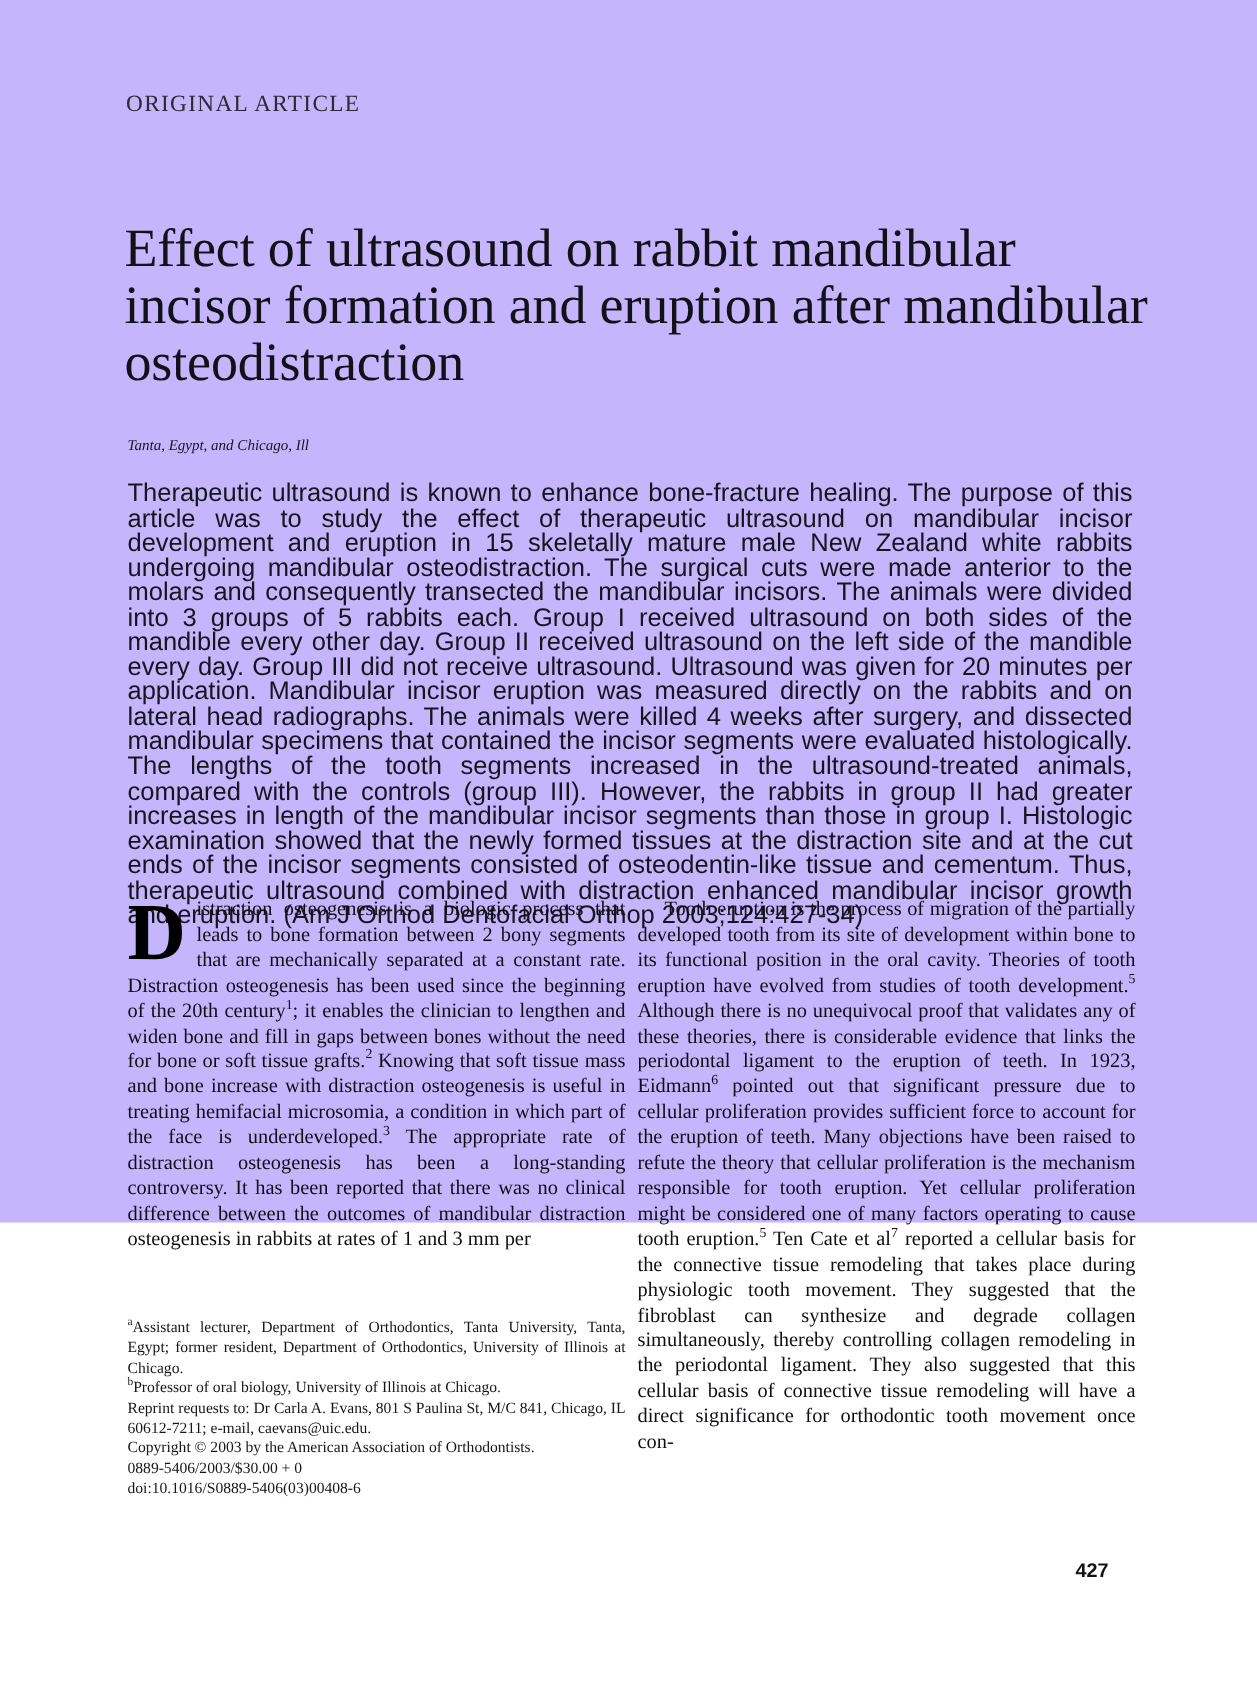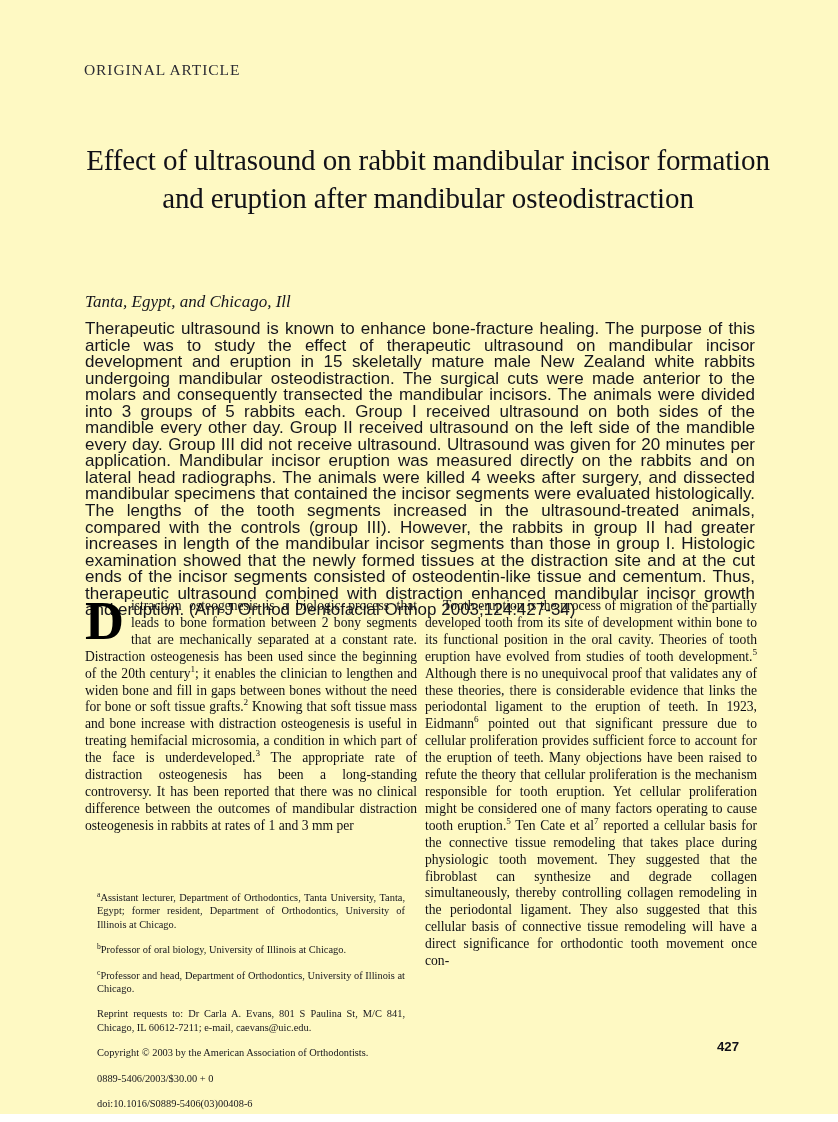--- a/index.html
+++ b/index.html
@@ -13,22 +13,22 @@
     position: relative;
     overflow: hidden;
     font-family: "Liberation Serif", serif;
     color: #000000;
   }
 
   .page {
     position: absolute;
     left: 0; top: 0;
     width: 838px;
-    height: 1114px;
-    background: #fef9c3;
+    height: 815px;
+    background: #c4b5fd;
   }
 
   
   .kicker {
     position: absolute;
     left: 84px;
     top: 61px;
     font-family: "Liberation Serif", serif;
     font-size: 15.5px;
     letter-spacing: 0.9px;
@@ -36,26 +36,25 @@
     white-space: nowrap;
   }
 
   
   .title {
     position: absolute;
     left: 83px;
     top: 122px;
     width: 690px;
     font-family: "Liberation Serif", serif;
-    font-size: 29px;
+    font-size: 36px;
     line-height: 38px;
     font-weight: 400;
     color: #111118;
     letter-spacing: -0.1px;
-    text-align: center;
   }
 
   
   .authors {
     position: absolute;
     left: 85px;
     top: 254px;
     width: 680px;
     font-family: "Liberation Sans", sans-serif;
     font-size: 12.4px;
@@ -67,21 +66,21 @@
     font-size: 8.4px;
     vertical-align: super;
     line-height: 0;
   }
   .affil-place {
     position: absolute;
     left: 85px;
     top: 292px;
     font-family: "Liberation Serif", serif;
     font-style: italic;
-    font-size: 17px;
+    font-size: 10px;
     color: #15151c;
   }
 
   
   .abstract {
     position: absolute;
     left: 85px;
     top: 321px;
     width: 670px;
     font-family: "Liberation Sans", sans-serif;
@@ -133,21 +132,21 @@
     position: absolute;
     left: 85px;
     top: 879px;
     width: 332px;
     font-family: "Liberation Serif", serif;
     font-size: 10.4px;
     line-height: 13.4px;
     text-align: justify;
     color: #16161c;
   }
-  .footnotes p { margin: 12px; }
+  .footnotes p { margin: 0; }
   .footnotes sup {
     font-size: 7.6px;
     vertical-align: super;
     line-height: 0;
   }
   .fn-nojustify { text-align: left; }
 
   
   .folio {
     position: absolute;
@@ -177,21 +176,20 @@
     <p class="dropcap-para"><span class="dropcap">D</span><span>istraction osteogenesis is a biologic process that leads to bone formation between 2 bony segments that are mechanically separated at a constant rate. Distraction osteogenesis has been used since the beginning of the 20th century</span><sup>1</sup><span>; it enables the clinician to lengthen and widen bone and fill in gaps between bones without the need for bone or soft tissue grafts.</span><sup>2</sup><span> Knowing that soft tissue mass and bone increase with distraction osteogenesis is useful in treating hemifacial microsomia, a condition in which part of the face is underdeveloped.</span><sup>3</sup><span> The appropriate rate of distraction osteogenesis has been a long-standing controversy. It has been reported that there was no clinical difference between the outcomes of mandibular distraction osteogenesis in rabbits at rates of 1 and 3 mm per</span></p>
   </div>
 
   <div class="col col-right">
     <p class="indent"><span>Tooth eruption is the process of migration of the partially developed tooth from its site of development within bone to its functional position in the oral cavity. Theories of tooth eruption have evolved from studies of tooth development.</span><sup>5</sup><span> Although there is no unequivocal proof that validates any of these theories, there is considerable evidence that links the periodontal ligament to the eruption of teeth. In 1923, Eidmann</span><sup>6</sup><span> pointed out that significant pressure due to cellular proliferation provides sufficient force to account for the eruption of teeth. Many objections have been raised to refute the theory that cellular proliferation is the mechanism responsible for tooth eruption. Yet cellular proliferation might be considered one of many factors operating to cause tooth eruption.</span><sup>5</sup><span> Ten Cate et al</span><sup>7</sup><span> reported a cellular basis for the connective tissue remodeling that takes place during physiologic tooth movement. They suggested that the fibroblast can synthesize and degrade collagen simultaneously, thereby controlling collagen remodeling in the periodontal ligament. They also suggested that this cellular basis of connective tissue remodeling will have a direct significance for orthodontic tooth movement once con-</span></p>
   </div>
 
   <div class="footnotes">
     <p><sup>a</sup><span>Assistant lecturer, Department of Orthodontics, Tanta University, Tanta, Egypt; former resident, Department of Orthodontics, University of Illinois at Chicago.</span></p>
     <p><sup>b</sup><span>Professor of oral biology, University of Illinois at Chicago.</span></p>
-    <p><sup>c</sup><span>Professor and head, Department of Orthodontics, University of Illinois at Chicago.</span></p>
     <p>Reprint requests to: Dr Carla A. Evans, 801 S Paulina St, M/C 841, Chicago, IL 60612-7211; e-mail, caevans@uic.edu.</p>
     <p class="fn-nojustify">Copyright © 2003 by the American Association of Orthodontists.</p>
     <p class="fn-nojustify">0889-5406/2003/$30.00 + 0</p>
     <p class="fn-nojustify">doi:10.1016/S0889-5406(03)00408-6</p>
   </div>
 
   <div class="folio">427</div>
 
 </div>
 

